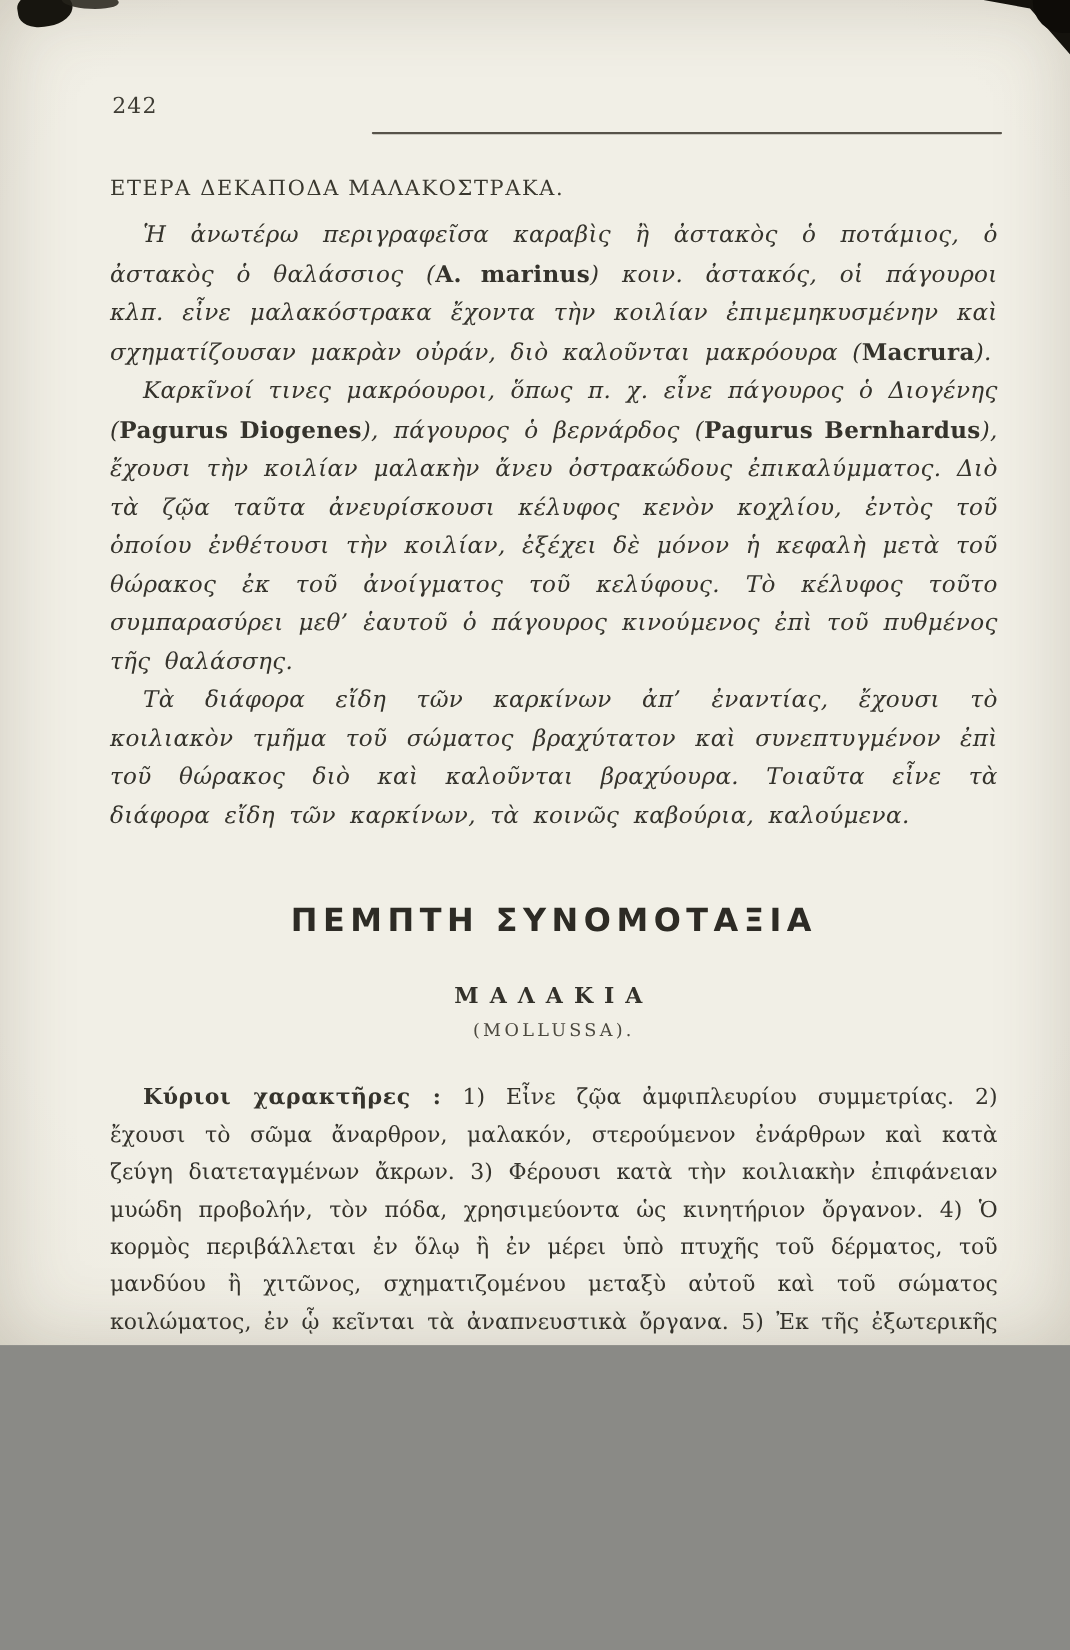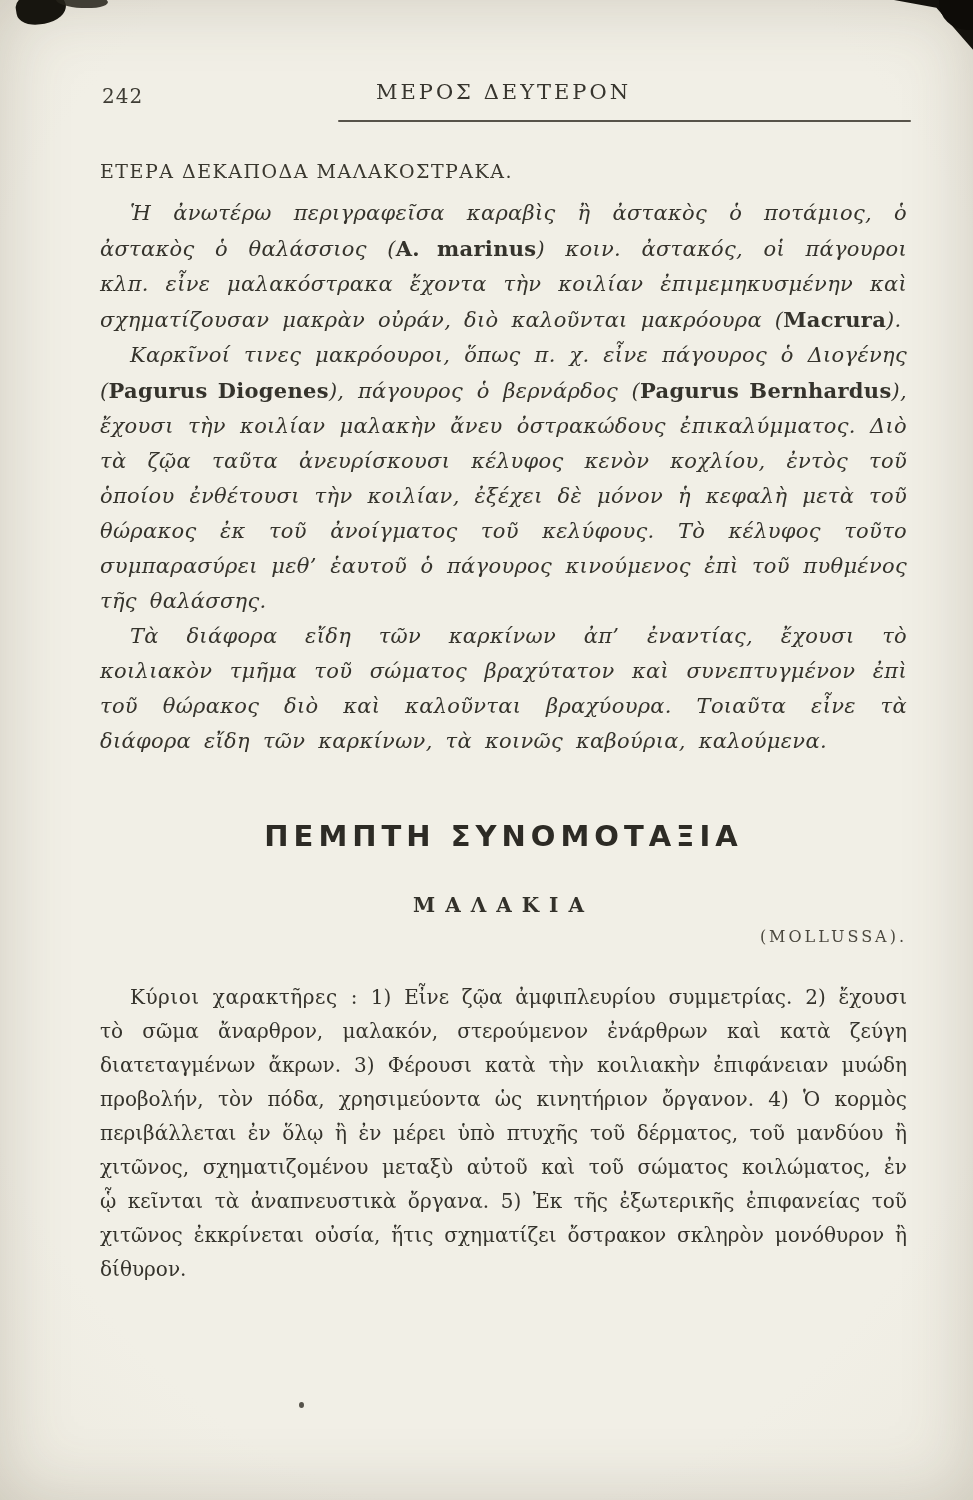--- a/index.html
+++ b/index.html
@@ -1,19 +1,19 @@
 <!DOCTYPE html>
 <html><head>
 <meta charset="utf-8">
 <style>
   * { margin:0; padding:0; box-sizing:border-box; }
   html,body { background:#8a8a86; }
   .page {
     position:relative;
-    width:973px; height:1500px;
+    width:973px; height:1223px;
     margin:0 auto;
     overflow:hidden;
     font-family:"DejaVu Serif", serif;
     color:#35332c;
     background: radial-gradient(ellipse 115% 105% at 50% 46%,
       #f1efe6 52%, #ece9de 72%, #e2ded1 88%, #cfcab8 100%);
     box-shadow: inset 0 0 70px rgba(85,75,52,.22);
   }
   
   .a-tl1 { position:absolute; left:16px; top:-8px; width:50px; height:32px;
@@ -39,26 +39,26 @@
         margin-top:32px; margin-bottom:14px; color:#3a382f; }
 
   .para { font-size:21px; line-height:35px; text-align:justify;
           text-indent:30px; font-style:italic; word-spacing:6px; letter-spacing:.3px; }
   .para .latin { font-style:normal; word-spacing:2px;font-weight:bold; }
 
   .h2 { text-align:center; font-family:"DejaVu Sans", sans-serif; font-weight:bold;
         font-size:29px; letter-spacing:5px; margin-top:60px; color:#2d2b25; }
   .h3 { text-align:center; font-weight:bold; font-size:20px; letter-spacing:10px;
         margin-top:40px; color:#33312a; }
-  .h3-latin { text-align:right; font-size:16px; letter-spacing:3px;
+  .h3-latin { text-align:center; font-size:16px; letter-spacing:3px;
         margin-top:10px; color:#4b483e; }
 
   .chars { margin-top:34px; font-size:20px; line-height:34px; text-align:justify;
            text-indent:30px; word-spacing:4px; }
-  .chars .lead { font-weight:normal; letter-spacing:.5px; }
+  .chars .lead { font-weight:bold; letter-spacing:.5px; }
 
   .construction { margin-top:8px; font-size:20px; line-height:36px; text-align:justify;
                   text-indent:34px; word-spacing:4px; }
   .construction .num { margin-right:10px; }
   .construction .b-title { font-weight:bold; font-size:21px; margin-right:14px; }
 </style>
 </head>
 <body>
 
 <div class="page">
@@ -66,21 +66,20 @@
   <div class="a-tl1"></div>
   <div class="a-tl2"></div>
   <div class="a-tr"></div>
   <div class="a-tr2"></div>
   <div class="a-dot"></div>
 
   <div class="content">
 
     <div class="running-header">
       <span class="page-num">242</span>
-      <div class="header-title">ΜΕΡΟΣ ΔΕΥΤΕΡΟΝ</div>
       <div class="header-rule"></div>
     </div>
 
     <div class="h1">ΕΤΕΡΑ ΔΕΚΑΠΟΔΑ ΜΑΛΑΚΟΣΤΡΑΚΑ.</div>
 
     <p class="para"><span>Ἡ ἀνωτέρω περιγραφεῖσα καραβὶς ἢ ἀστακὸς ὁ ποτάμιος, ὁ ἀστακὸς ὁ θαλάσσιος (</span><span class="latin">A. marinus</span><span>) κοιν. ἀστακός, οἱ πάγουροι κλπ. εἶνε μαλακόστρακα ἔχοντα τὴν κοιλίαν ἐπιμεμηκυσμένην καὶ σχηματίζουσαν μακρὰν οὐράν, διὸ καλοῦνται μακρόουρα (</span><span class="latin">Macrura</span><span>).</span></p>
 
     <p class="para"><span>Καρκῖνοί τινες μακρόουροι, ὅπως π. χ. εἶνε πάγουρος ὁ Διογένης (</span><span class="latin">Pagurus Diogenes</span><span>), πάγουρος ὁ βερνάρδος (</span><span class="latin">Pagurus Bernhardus</span><span>), ἔχουσι τὴν κοιλίαν μαλακὴν ἄνευ ὀστρακώδους ἐπικαλύμματος. Διὸ τὰ ζῷα ταῦτα ἀνευρίσκουσι κέλυφος κενὸν κοχλίου, ἐντὸς τοῦ ὁποίου ἐνθέτουσι τὴν κοιλίαν, ἐξέχει δὲ μόνον ἡ κεφαλὴ μετὰ τοῦ θώρακος ἐκ τοῦ ἀνοίγματος τοῦ κελύφους. Τὸ κέλυφος τοῦτο συμπαρασύρει μεθ’ ἑαυτοῦ ὁ πάγουρος κινούμενος ἐπὶ τοῦ πυθμένος τῆς θαλάσσης.</span></p>
 
     <p class="para">Τὰ διάφορα εἴδη τῶν καρκίνων ἀπ’ ἐναντίας, ἔχουσι τὸ κοιλιακὸν τμῆμα τοῦ σώματος βραχύτατον καὶ συνεπτυγμένον ἐπὶ τοῦ θώρακος διὸ καὶ καλοῦνται βραχύουρα. Τοιαῦτα εἶνε τὰ διάφορα εἴδη τῶν καρκίνων, τὰ κοινῶς καβούρια, καλούμενα.</p>

